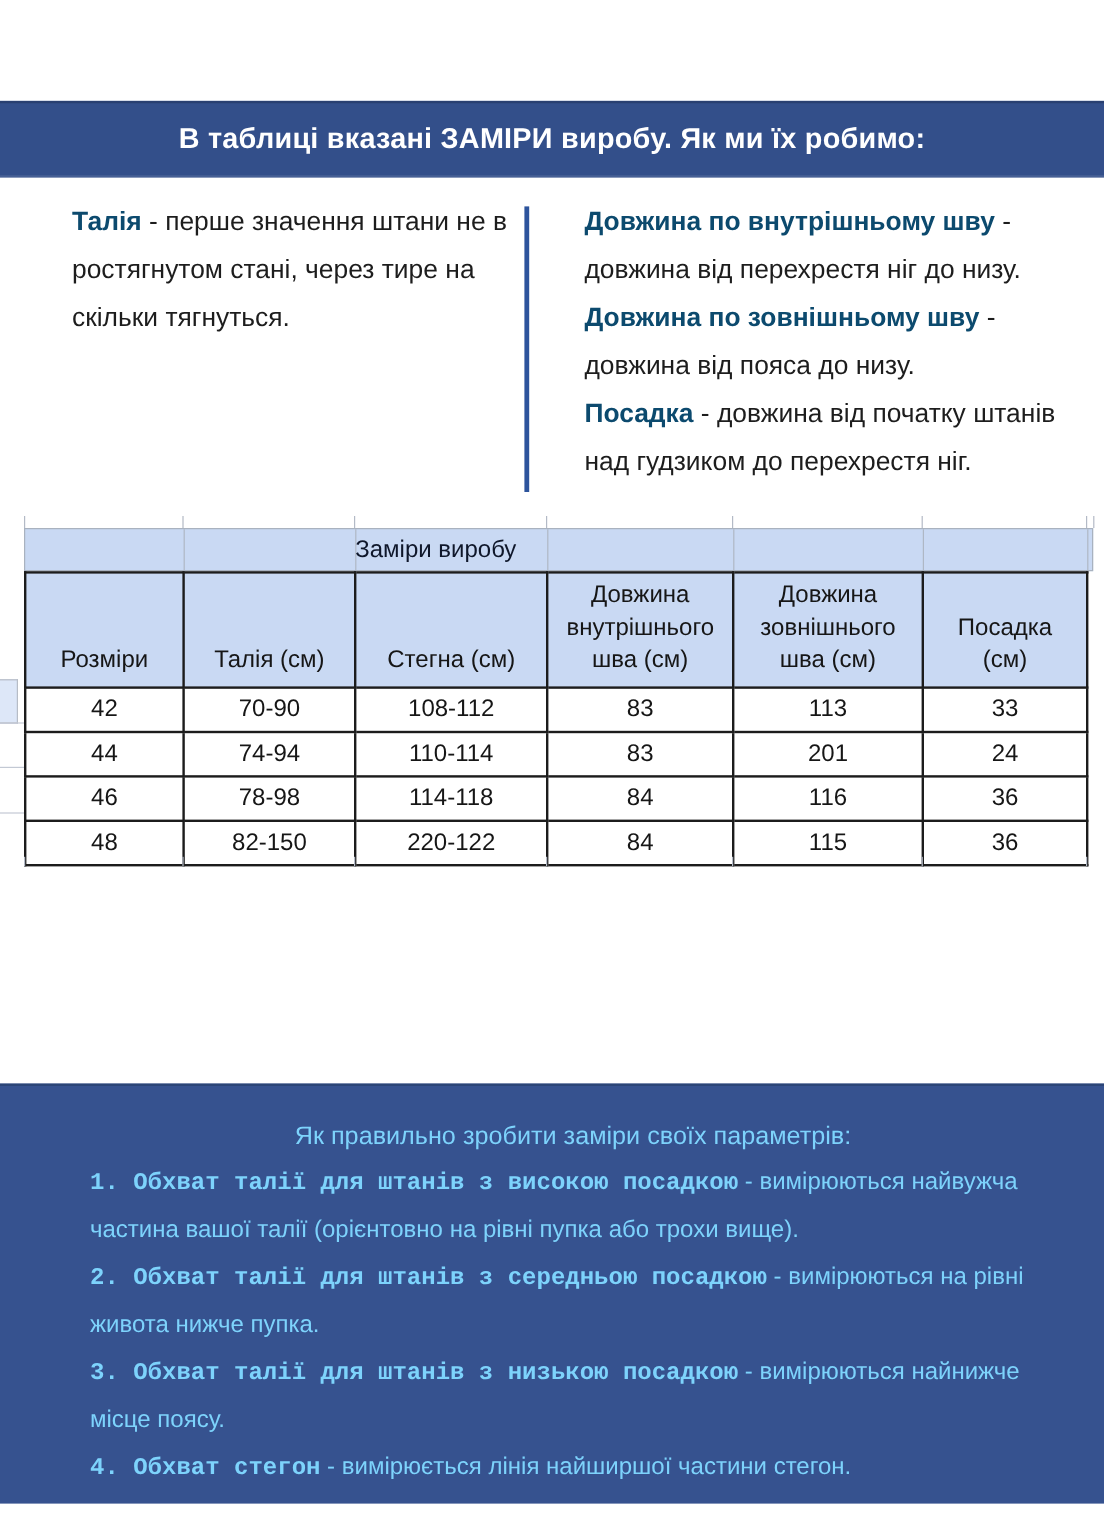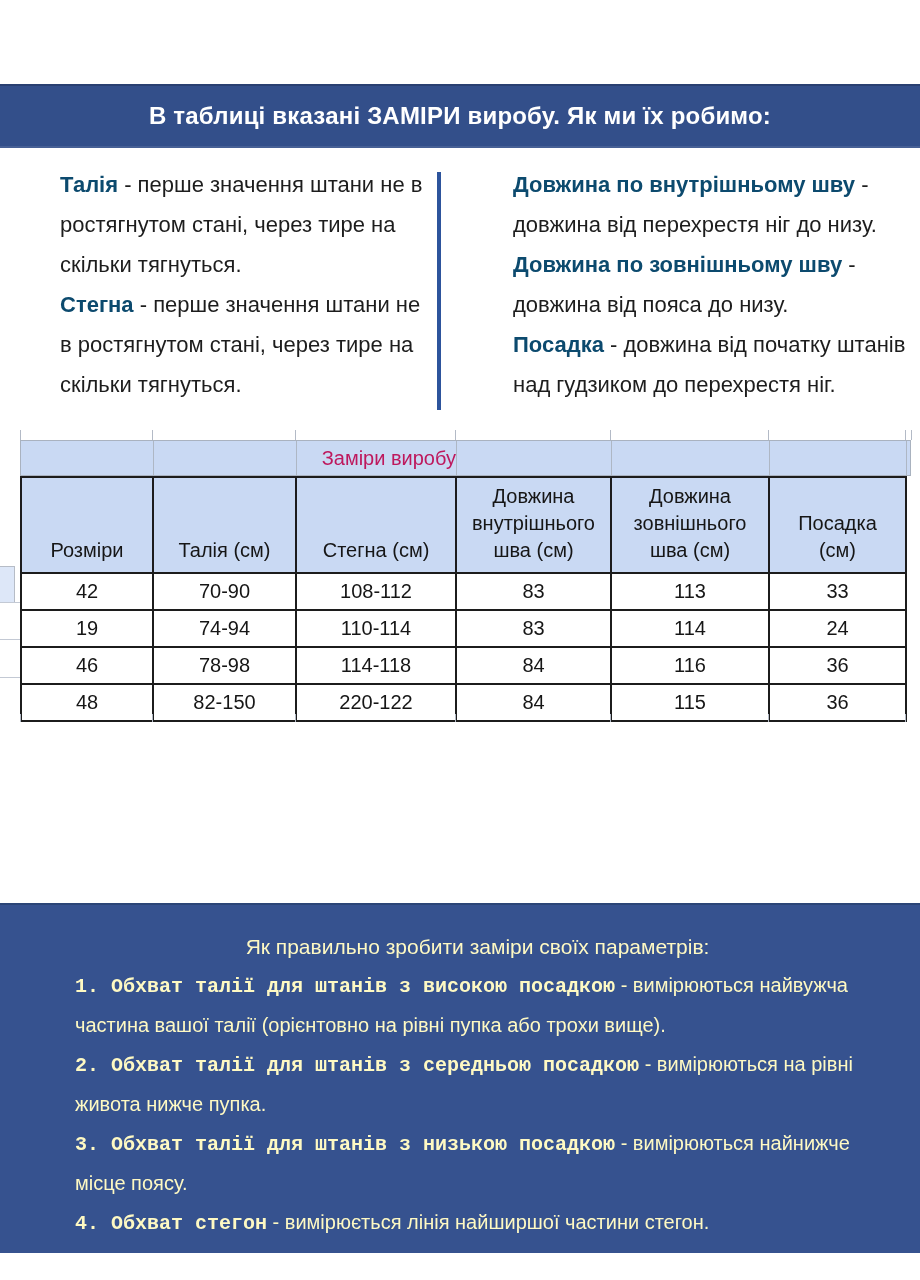--- a/index.html
+++ b/index.html
@@ -14,21 +14,21 @@
     position:absolute;left:0;top:84px;width:920px;height:64px;
     background:#334f8a;display:flex;align-items:center;justify-content:center;
     box-shadow:inset 0 2px 0 rgba(0,0,0,.18), inset 0 -2px 0 rgba(255,255,255,.10);
   }
   .banner h1{margin:0;font-size:24px;font-weight:bold;color:#ffffff;letter-spacing:.2px;}
 
   
   .defs{position:absolute;left:0;top:165px;width:920px;height:250px;}
   .defs .col{position:absolute;top:0;}
   .defs .col.left{left:60px;width:368px;}
-  .defs .col.right{left:513px;width:404px;}
+  .defs .col.right{left:487px;width:404px;}
   .defs p{margin:0;font-size:22px;line-height:40px;color:#1d1d1d;}
   .defs .term{color:#0c4a6e;font-weight:bold;}
   .v-divider{position:absolute;left:437px;top:7px;width:4px;height:238px;background:#2d549c;}
 
   
   .tick{position:absolute;background:#b3bac6;}
   .tick.v{width:1px;}
   .tick.h{height:1px;background:#c3c9d4;}
   .row-stub{
     position:absolute;left:0;top:566px;width:15px;height:37px;
@@ -36,40 +36,40 @@
   }
 
   
   .table-title-row{
     position:absolute;left:20px;top:440px;width:891px;height:36px;
     background:#c9d9f3;border:1px solid #a9b2bf;box-sizing:border-box;
   }
   .table-title-row .seg{position:absolute;top:0;bottom:0;width:1px;background:#aeb7c4;}
   .table-title-row .title{
     position:absolute;left:275px;width:160px;top:0;
-    text-align:right;font-size:20px;line-height:34px;color:#be185d;
+    text-align:left;font-size:20px;line-height:34px;color:#0f172a;
   }
   table.size-table{
     position:absolute;left:20px;top:476px;width:885px;
     border-collapse:collapse;table-layout:fixed;
   }
   table.size-table th, table.size-table td{
     border:2px solid #1c1c1c;text-align:center;
     font-size:20px;font-weight:normal;color:#161616;
   }
   table.size-table thead th{
     height:86px;background:#c9d9f3;vertical-align:bottom;
     padding:0 10px 8px;line-height:27px;margin-top:36px;
   }
   table.size-table tbody td{height:33px;background:#ffffff;}
 
   
   .instructions{
     position:absolute;left:0;top:903px;width:920px;height:350px;
-    background:#36528f;color:#fef9c3;box-sizing:border-box;
+    background:#36528f;color:#7dd3fc;box-sizing:border-box;
     padding:22px 40px 0 75px;
     border-top:2px solid #2b4577;
   }
   .instructions .heading{
     margin:0;text-align:center;font-size:21px;line-height:39px;font-weight:normal;
   }
   .instructions p.item{margin:0;font-size:20px;line-height:39px;}
   .instructions p.item b{font-weight:bold;font-family:Liberation Mono, monospace;}
 </style>
 </head>
@@ -77,21 +77,20 @@
 
 <div class="page">
 
   <header class="banner">
     <h1>В таблиці вказані ЗАМІРИ виробу. Як ми їх робимо:</h1>
   </header>
 
   <section class="defs">
     <div class="col left">
       <p><span class="term">Талія</span><span> - перше значення штани не в ростягнутом стані, через тире на скільки тягнуться.</span></p>
-      <p><span class="term">Стегна</span><span> - перше значення штани не в ростягнутом стані, через тире на скільки тягнуться.</span></p>
     </div>
     <div class="v-divider"></div>
     <div class="col right">
       <p><span class="term">Довжина по внутрішньому шву</span><span> - довжина від перехрестя ніг до низу.</span></p>
       <p><span class="term">Довжина по зовнішньому шву</span><span> - довжина від пояса до низу.</span></p>
       <p><span class="term">Посадка</span><span> - довжина від початку штанів над гудзиком до перехрестя ніг.</span></p>
     </div>
   </section>
 
   <div>
@@ -144,25 +143,25 @@
     <tbody>
       <tr>
         <td>42</td>
         <td>70-90</td>
         <td>108-112</td>
         <td>83</td>
         <td>113</td>
         <td>33</td>
       </tr>
       <tr>
-        <td>19</td>
+        <td>44</td>
         <td>74-94</td>
         <td>110-114</td>
         <td>83</td>
-        <td>114</td>
+        <td>201</td>
         <td>24</td>
       </tr>
       <tr>
         <td>46</td>
         <td>78-98</td>
         <td>114-118</td>
         <td>84</td>
         <td>116</td>
         <td>36</td>
       </tr>

